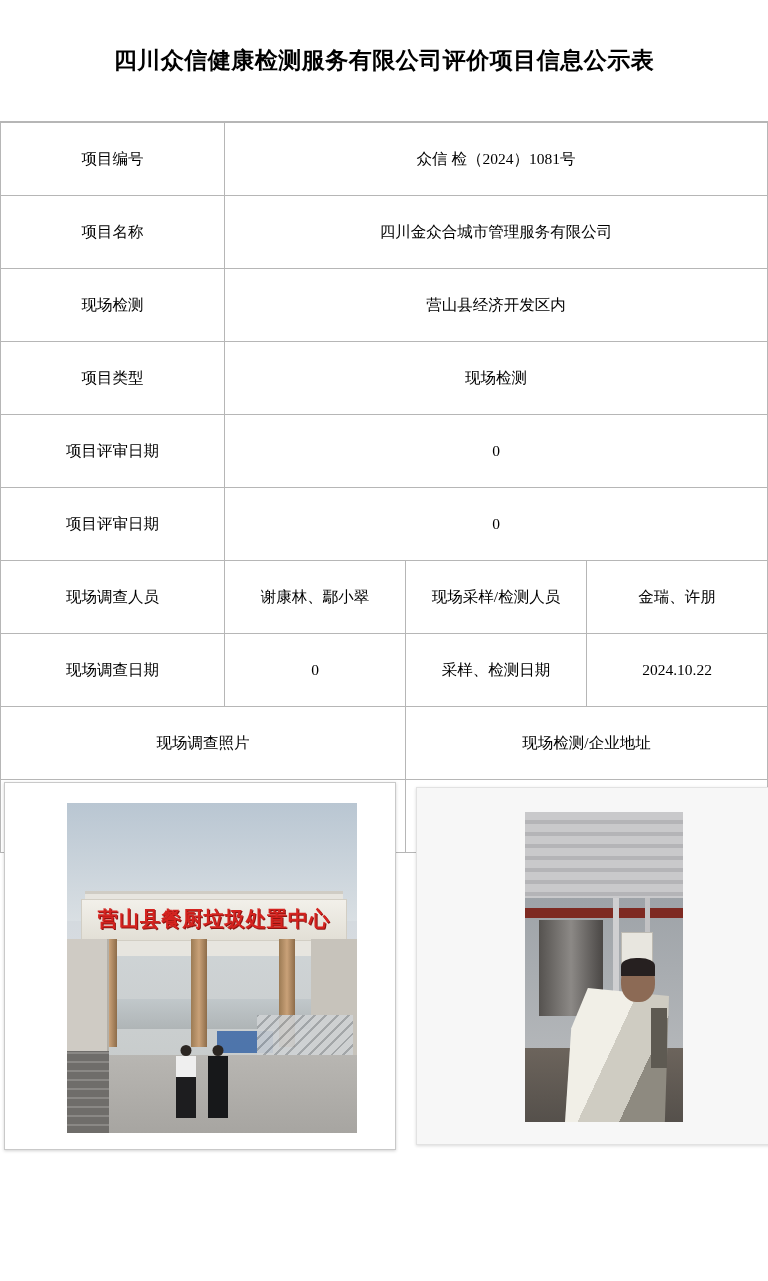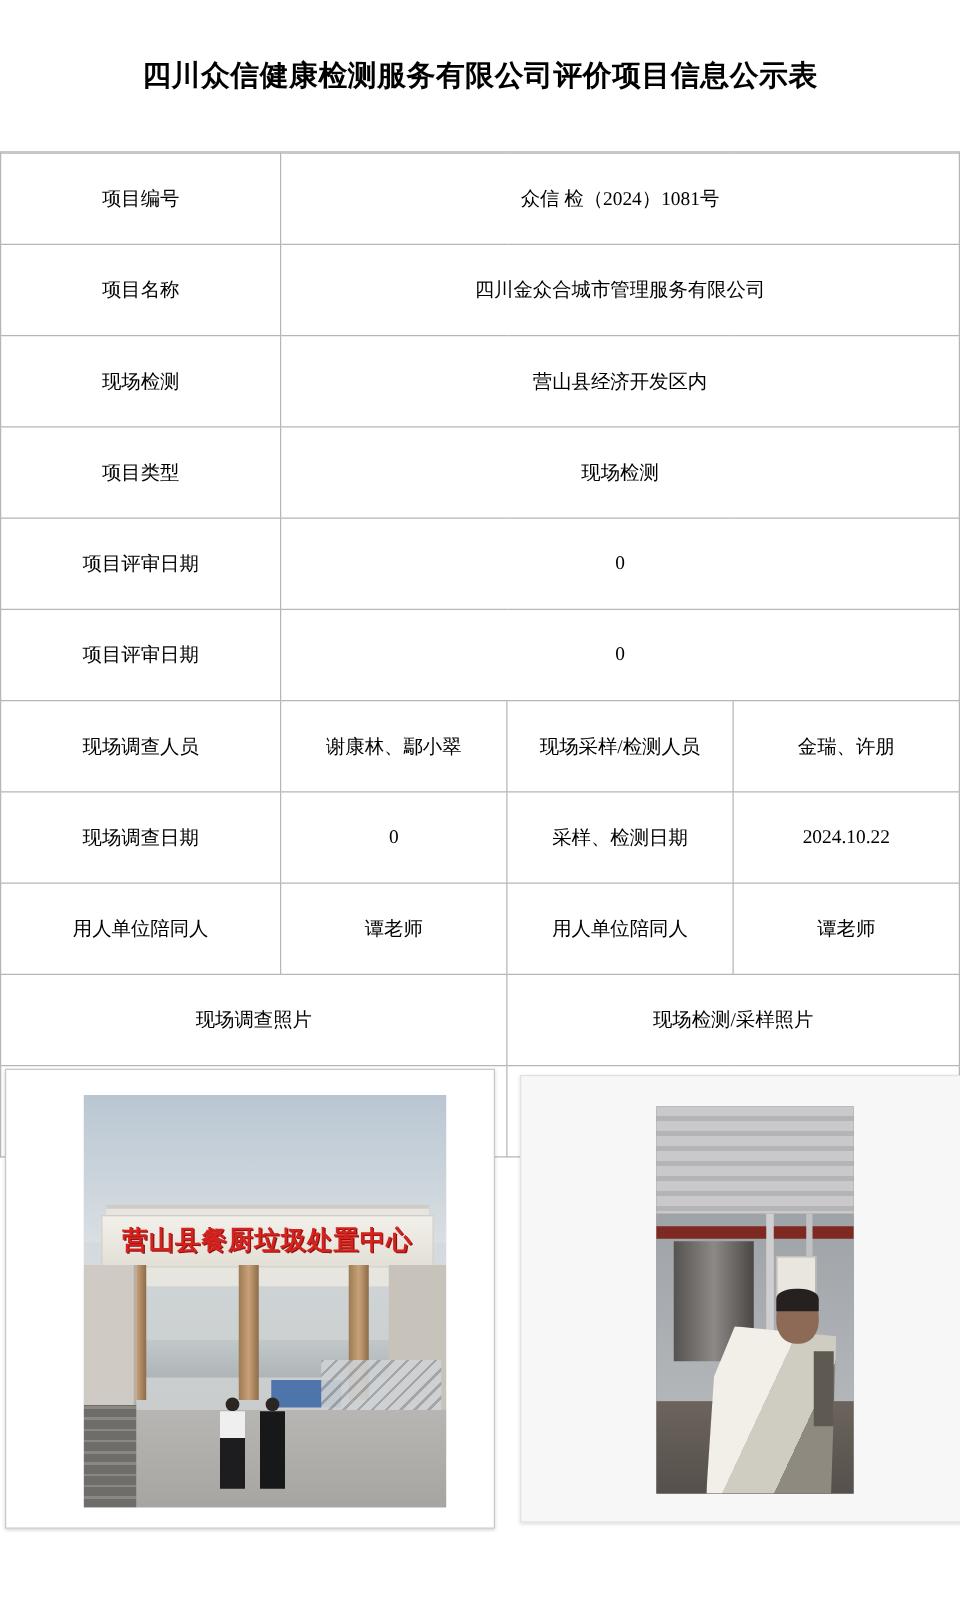--- a/index.html
+++ b/index.html
@@ -350,30 +350,24 @@
         <td>谢康林、鄢小翠</td>
         <td class="half-label">现场采样/检测人员</td>
         <td>金瑞、许朋</td>
       </tr>
       <tr>
         <td class="label">现场调查日期</td>
         <td>0</td>
         <td class="half-label">采样、检测日期</td>
         <td>2024.10.22</td>
       </tr>
-      <tr>
-        <td class="label">用人单位陪同人</td>
-        <td>谭老师</td>
-        <td class="half-label">用人单位陪同人</td>
-        <td>谭老师</td>
-      </tr>
 
       <tr class="photo-header">
         <td colspan="2">现场调查照片</td>
-        <td colspan="2">现场检测/采样照片</td>
+        <td colspan="2">现场检测/企业地址</td>
       </tr>
 
       <tr class="photo-row">
         <td colspan="2">
           <div class="photo-cell">
             <div class="photo-frame-left">
               <div class="img-gate">
                 <div class="gate-sky"></div>
                 <div class="gate-distance"></div>
                 <div class="gate-blue"></div>

